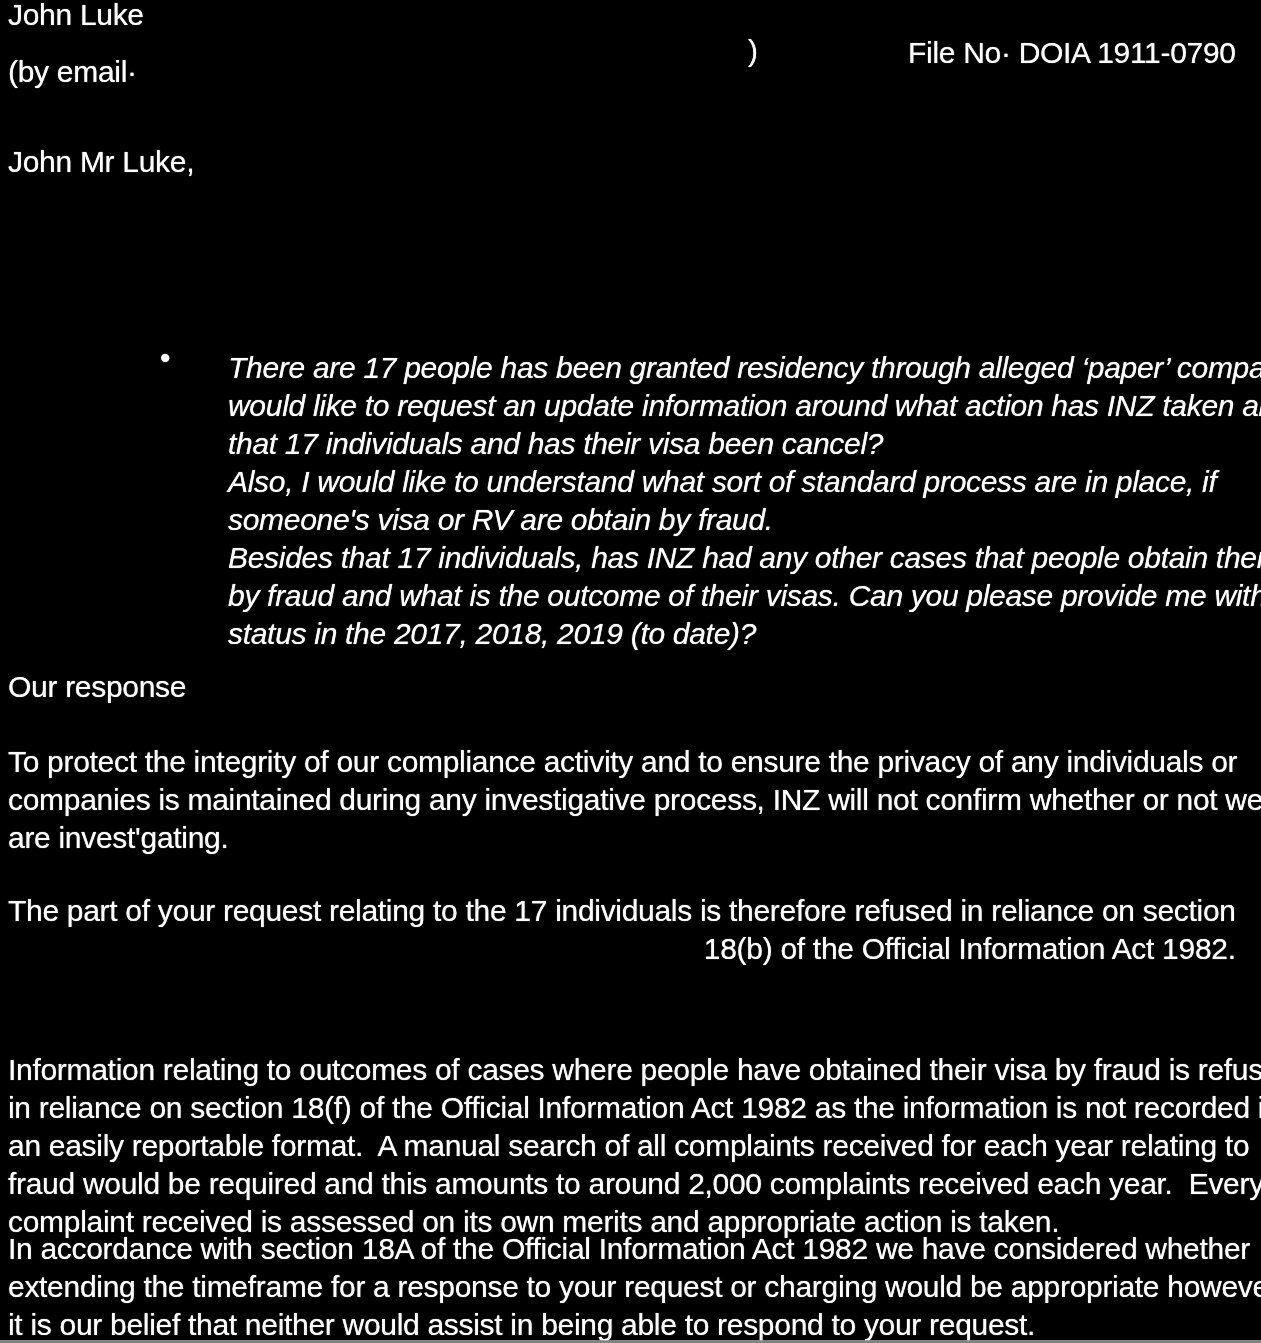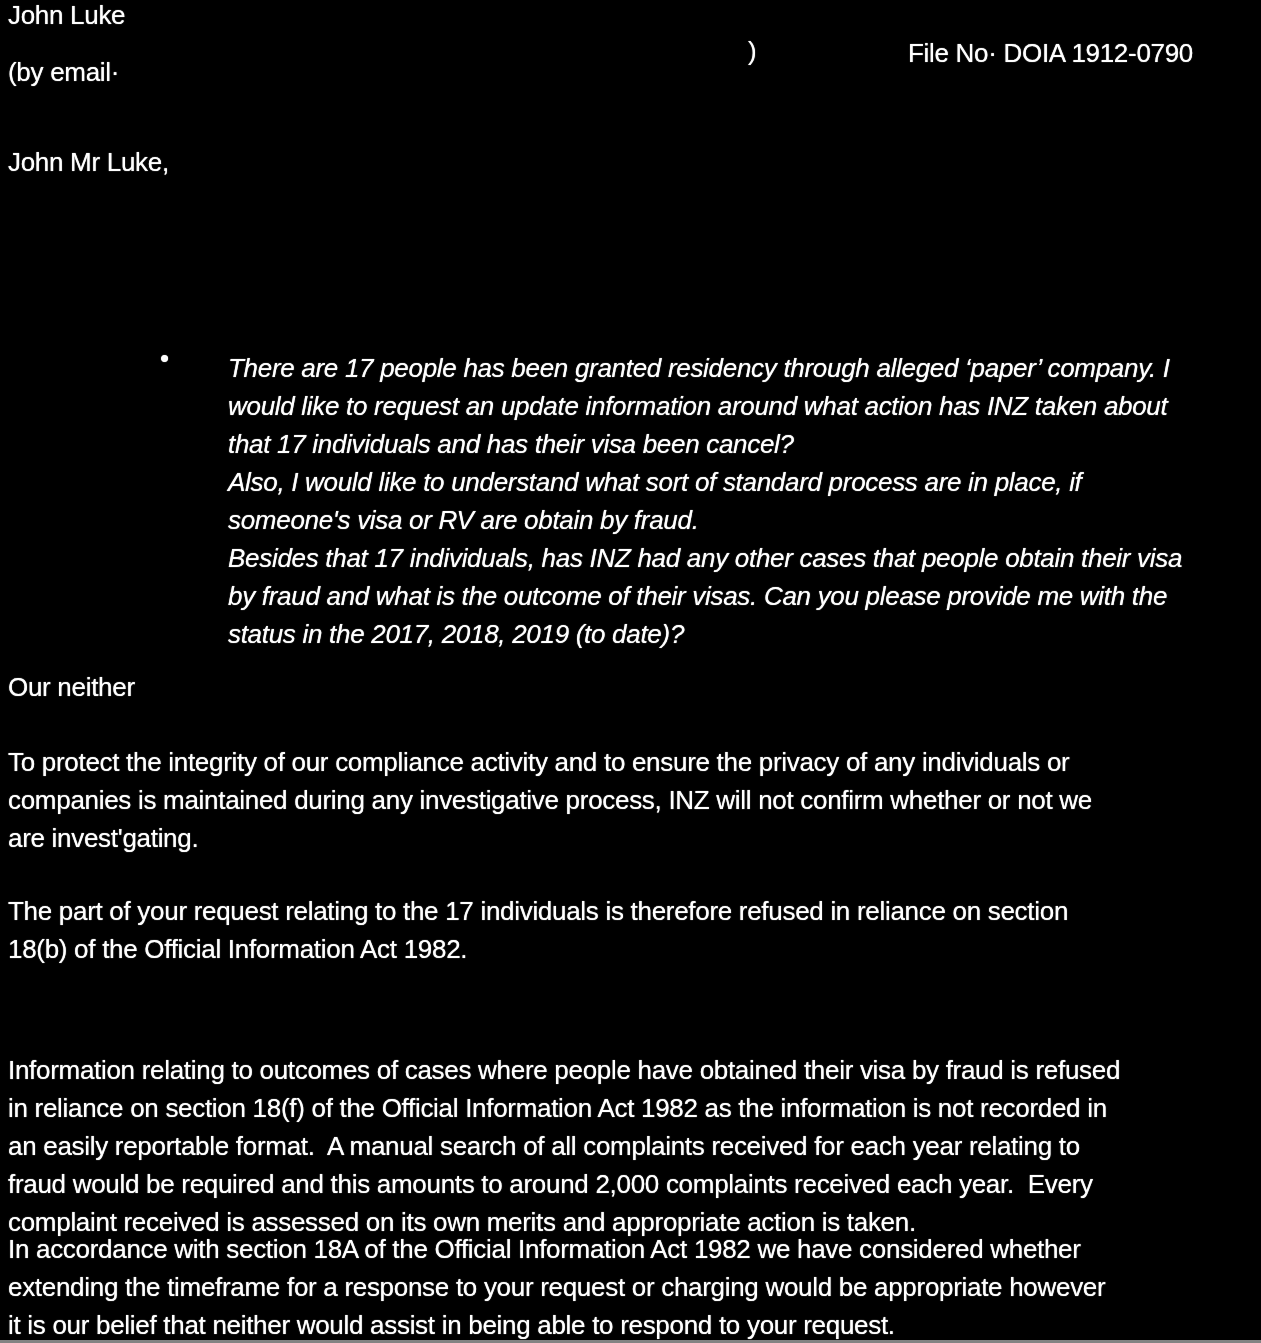--- a/index.html
+++ b/index.html
@@ -8,21 +8,21 @@
     background: #000000;
   }
   #page {
     position: relative;
     width: 1261px;
     height: 1343px;
     background: #000000;
     overflow: hidden;
     color: #ffffff;
     font-family: "Liberation Sans", sans-serif;
-    font-size: 26px;
+    font-size: 30px;
     line-height: 38px;
     letter-spacing: -0.3px;
     text-shadow: 0 0 1px rgba(255,255,255,0.85);
   }
   .abs { position: absolute; }
   .pre { white-space: pre; }
   .hdr { line-height: 30px; }
   .italic { font-style: italic; margin-top: 10px; }
   .artifact {
     position: absolute;
@@ -36,43 +36,43 @@
 <body>
 
 <div id="page">
 
   <div class="abs hdr pre" style="left:8px; top:0px;">John Luke</div>
 
   <div class="abs hdr pre" style="left:8px; top:34px;margin-top:23px;">(by email·</div>
 
   <div class="abs hdr pre" style="left:748px; top:36px;">)</div>
 
-  <div class="abs hdr pre" style="left:908px; top:38px;">File No· DOIA 1912-0790</div>
+  <div class="abs hdr pre" style="left:908px; top:38px;">File No· DOIA 1911-0790</div>
 
   <div class="abs pre" style="left:8px; top:143px;">John Mr Luke,</div>
 
 
   <div class="abs pre" style="left:160px; top:339px;">•</div>
 
   <div class="abs pre italic" style="left:228px; top:339px;">There are 17 people has been granted residency through alleged ‘paper’ company. I
 would like to request an update information around what action has INZ taken about
 that 17 individuals and has their visa been cancel?
 Also, I would like to understand what sort of standard process are in place, if
 someone's visa or RV are obtain by fraud.
 Besides that 17 individuals, has INZ had any other cases that people obtain their visa
 by fraud and what is the outcome of their visas. Can you please provide me with the
 status in the 2017, 2018, 2019 (to date)?</div>
 
-  <div class="abs pre" style="left:8px; top:668px;">Our neither</div>
+  <div class="abs pre" style="left:8px; top:668px;">Our response</div>
 
   <div class="abs pre" style="left:8px; top:743px;">To protect the integrity of our compliance activity and to ensure the privacy of any individuals or
 companies is maintained during any investigative process, INZ will not confirm whether or not we
 are invest'gating.</div>
 
-  <div class="abs pre" style="left:8px; top:892px;">The part of your request relating to the 17 individuals is therefore refused in reliance on section
+  <div class="abs pre" style="left:8px; top:892px;text-align:right;">The part of your request relating to the 17 individuals is therefore refused in reliance on section
 18(b) of the Official Information Act 1982.</div>
 
   <div class="abs pre" style="left:8px; top:1051px;">Information relating to outcomes of cases where people have obtained their visa by fraud is refused
 in reliance on section 18(f) of the Official Information Act 1982 as the information is not recorded in
 an easily reportable format.  A manual search of all complaints received for each year relating to
 fraud would be required and this amounts to around 2,000 complaints received each year.  Every
 complaint received is assessed on its own merits and appropriate action is taken.</div>
 
   <div class="abs pre" style="left:8px; top:1230px;">In accordance with section 18A of the Official Information Act 1982 we have considered whether
 extending the timeframe for a response to your request or charging would be appropriate however

